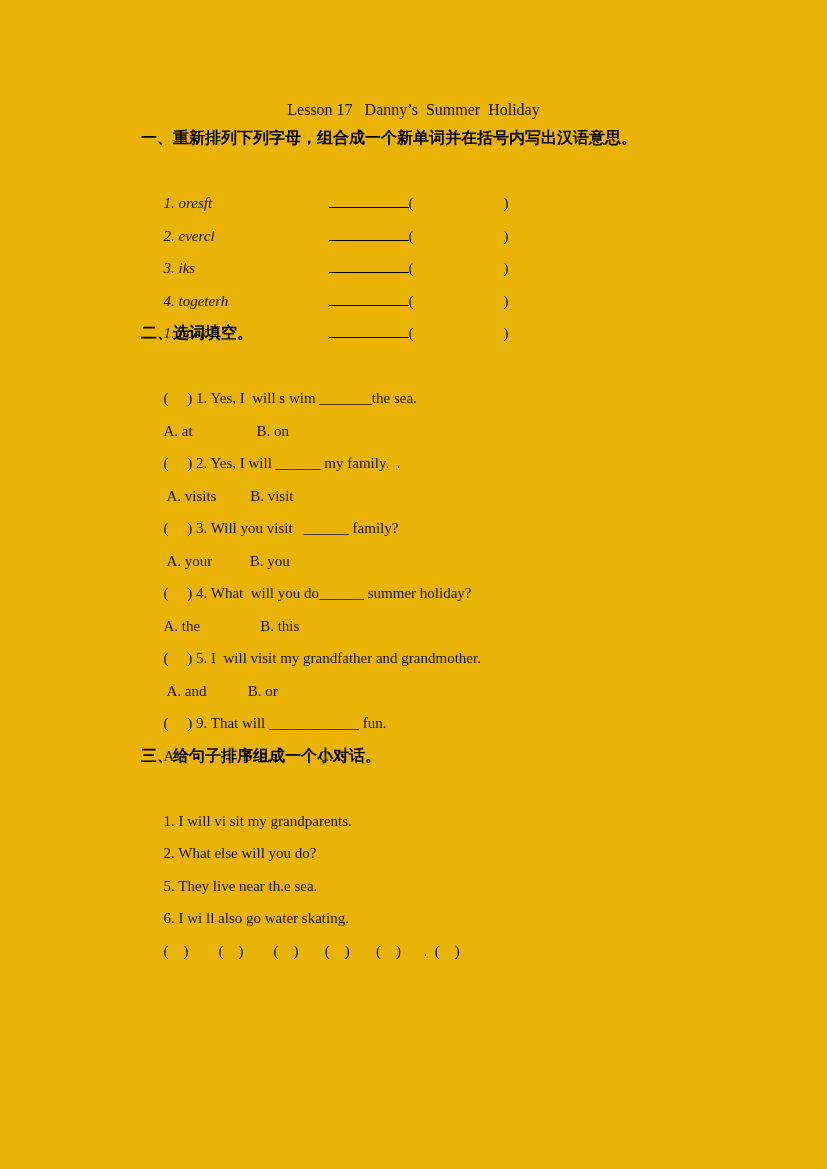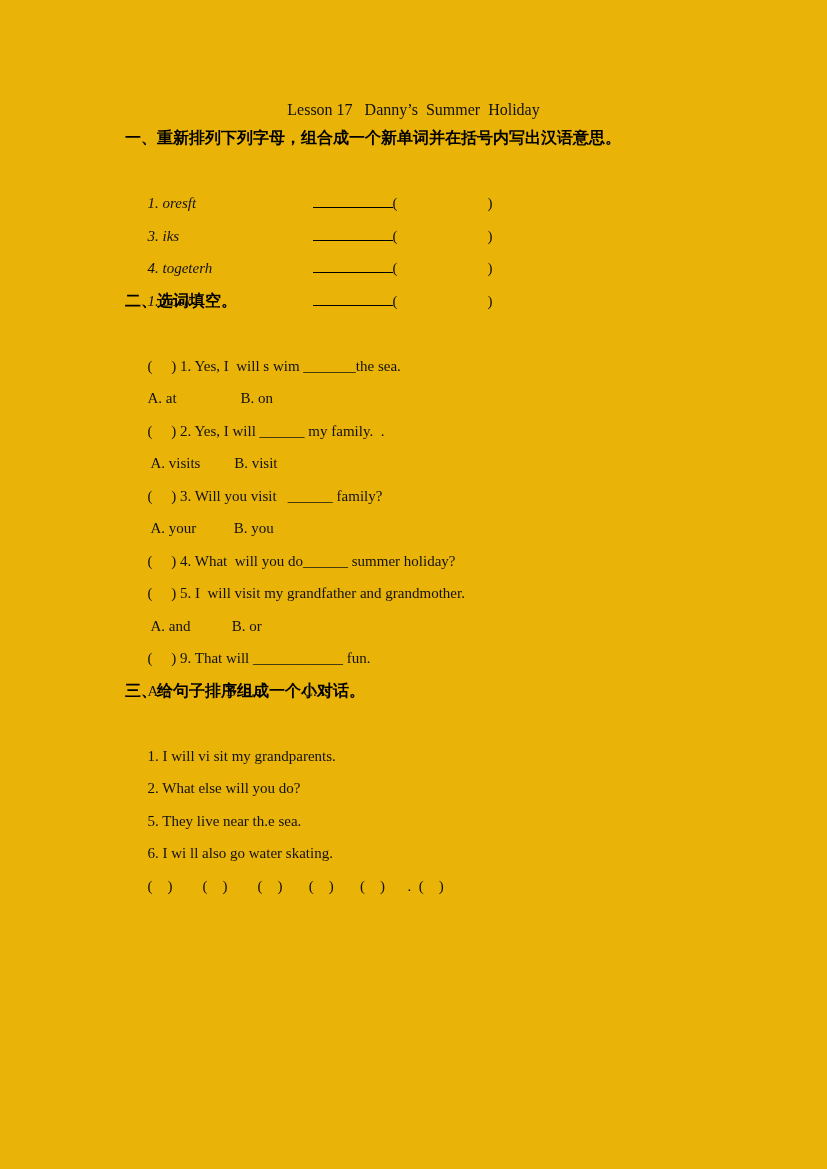--- a/index.html
+++ b/index.html
@@ -30,20 +30,21 @@
     position: absolute;
     top: 122px;
     left: 125px;
     width: 610px;
   }
   .line {
     height: 32.5px;
     line-height: 32.5px;
     font-size: 15px;
     white-space: pre-wrap;
+    margin-left: 16px;
   }
   .line.heading {
     font-size: 16px;
     font-weight: bold;
     color: #000000;
   }
   .item-label {
     display: inline-block;
     width: 165px;
     vertical-align: baseline;
@@ -71,20 +72,23 @@
   <div class="title">Lesson 17   Danny’s  Summer  Holiday</div>
 
   <div class="content">
 
     <div class="line heading">一、重新排列下列字母，组合成一个新单词并在括号内写出汉语意思。</div>
 
     <div class="line">
       <span class="item-label">1. oresft</span><span class="blank"></span><span class="parens">(                        )</span>
     </div>
     <div class="line">
+      <span class="item-label">2. evercl</span><span class="blank"></span><span class="parens">(                        )</span>
+    </div>
+    <div class="line">
       <span class="item-label">3. iks</span><span class="blank"></span><span class="parens">(                        )</span>
     </div>
     <div class="line">
       <span class="item-label">4. togeterh</span><span class="blank"></span><span class="parens">(                        )</span>
     </div>
     <div class="line">
       <span class="item-label">1. oock</span><span class="blank"></span><span class="parens">(                        )</span>
     </div>
 
     <div class="line heading">二、选词填空。</div>
@@ -102,20 +106,23 @@
       <span class="opts"> A. visits         B. visit</span>
     </div>
     <div class="line">
       <span class="qtext">(     ) 3. Will you visit   ______ family?</span>
     </div>
     <div class="line">
       <span class="opts"> A. your          B. you</span>
     </div>
     <div class="line">
       <span class="qtext">(     ) 4. What  will you do______ summer holiday?</span>
+    </div>
+    <div class="line">
+      <span class="opts">A. the                B. this</span>
     </div>
     <div class="line">
       <span class="qtext">(     ) 5. I  will visit my grandfather and grandmother.</span>
     </div>
     <div class="line">
       <span class="opts"> A. and           B. or</span>
     </div>
     <div class="line">
       <span class="qtext">(     ) 9. That will ____________ fun.</span>
     </div>

